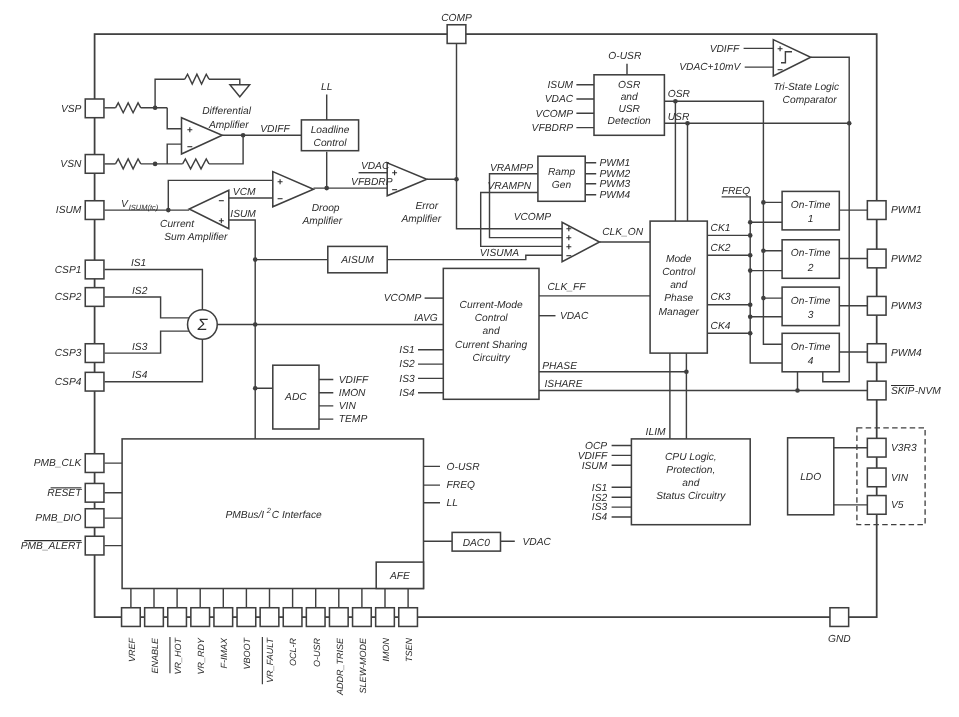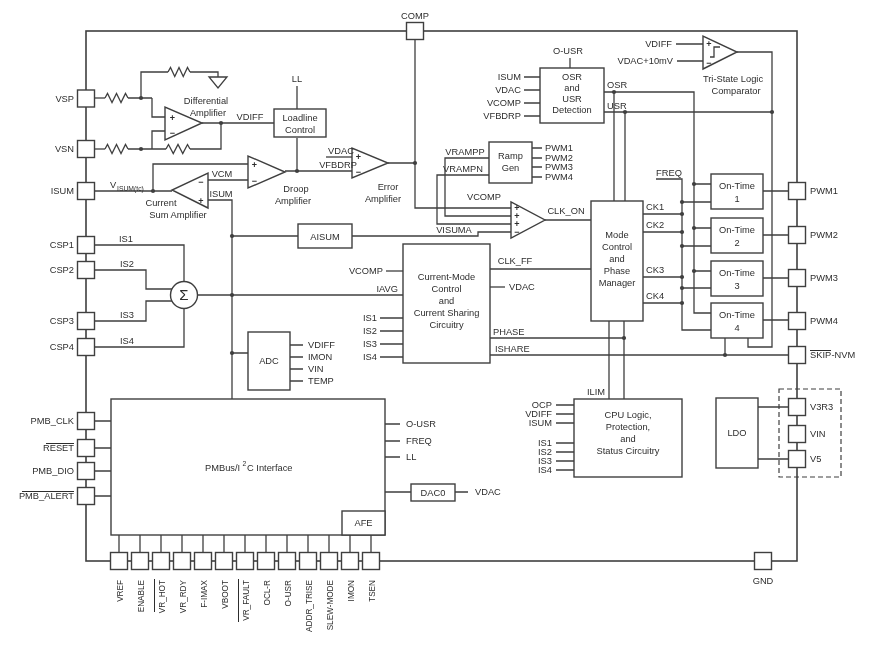--- a/index.html
+++ b/index.html
@@ -1,16 +1,16 @@
 <!DOCTYPE html>
 <html><head>
 <meta charset="utf-8">
 <style>
   html,body{margin:0;padding:0;background:#fff;}
-  .stage{width:872px;height:652px;background:#fff;position:relative;font-family:"Liberation Sans",sans-serif;}
+  .stage{width:872px;height:652px;background:#fff;position:relative;font-family:"Liberation Sans",sans-serif;font-style:italic;}
   svg{display:block;}
   svg text{font-family:"Liberation Sans","DejaVu Sans",sans-serif;fill:#2d2d2d;}
   .lbl{font-size:9.3px;}
   .sm{font-size:8.2px;}
   .sub{font-size:6.8px;}
   .sign{font-size:9px;font-weight:bold;}
   .sigma{font-size:15px;}
   .blk{fill:#ffffff;stroke:#3f3f3f;stroke-width:1.4;}
   .pin{fill:#ffffff;stroke:#3f3f3f;stroke-width:1.4;}
   .wire{fill:none;stroke:#3f3f3f;stroke-width:1.3;}

